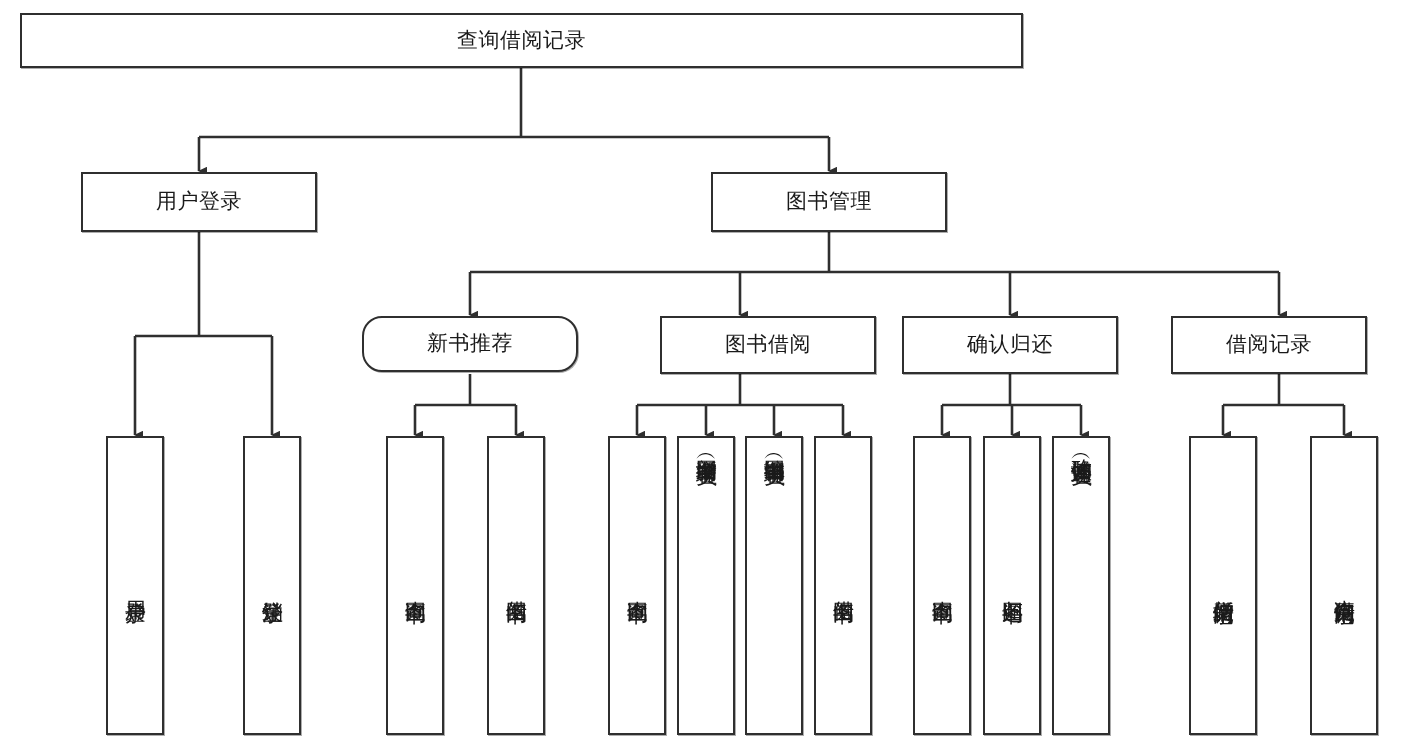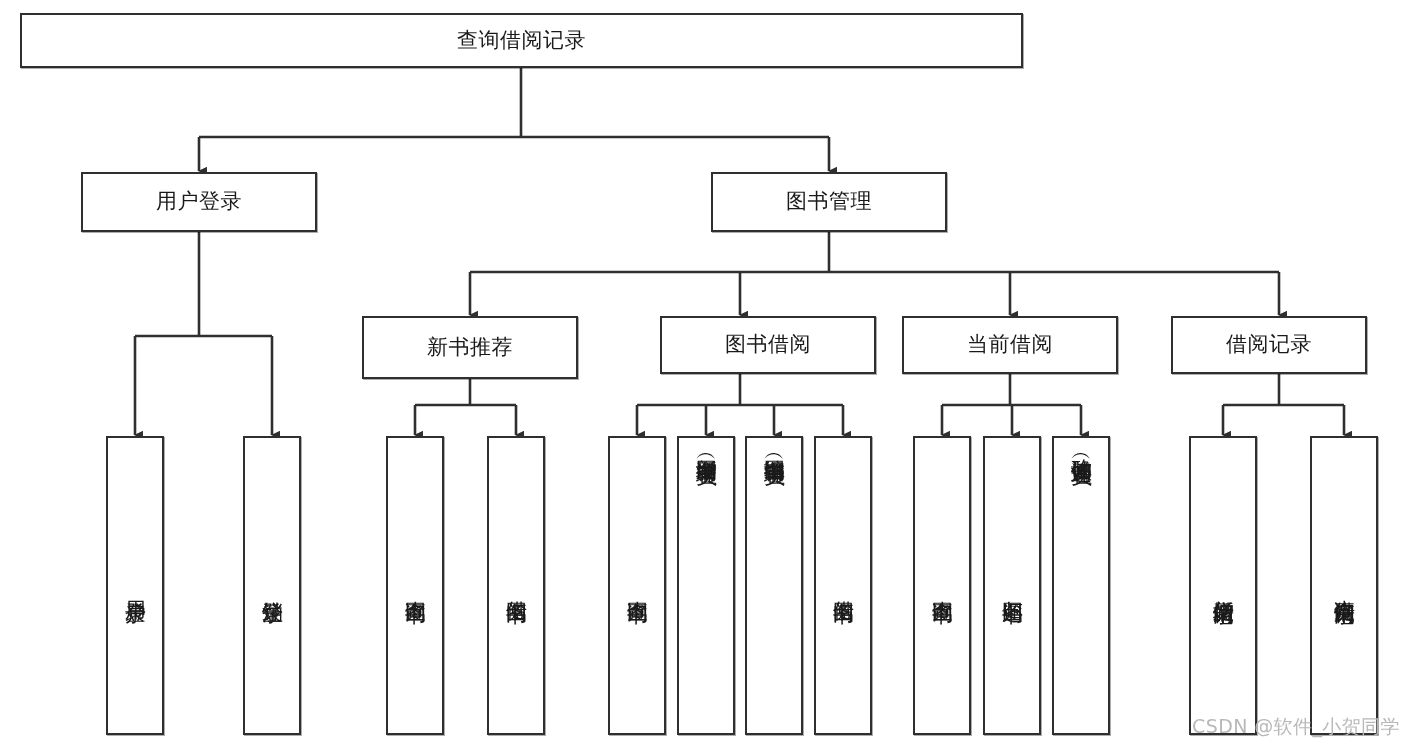--- a/index.html
+++ b/index.html
@@ -111,28 +111,28 @@
   <div id="node-layer">
       <div class="node horizontal" style="left: 20px; top: 13px; width: 1003px; height: 55px;">
         <span>查询借阅记录</span>
       </div>
       <div class="node horizontal" style="left: 81px; top: 172px; width: 236px; height: 60px;">
         <span>用户登录</span>
       </div>
       <div class="node horizontal" style="left: 711px; top: 172px; width: 236px; height: 60px;">
         <span>图书管理</span>
       </div>
-      <div class="node horizontal" style="left: 362px; top: 316px; width: 216px; height: 63px;">
+      <div class="node horizontal" style="left: 362px; top: 316px; width: 216px; height: 56px; border-radius: 20px;">
         <span>新书推荐</span>
       </div>
       <div class="node horizontal" style="left: 632px; top: 316px; width: 216px; height: 58px; margin-left: 28px;">
         <span>图书借阅</span>
       </div>
       <div class="node horizontal" style="left: 902px; top: 316px; width: 216px; height: 58px;">
-        <span>当前借阅</span>
+        <span>确认归还</span>
       </div>
       <div class="node horizontal" style="left: 1171px; top: 316px; width: 196px; height: 58px;">
         <span>借阅记录</span>
       </div>
       <div class="node vertical" style="left: 106px; top: 436px; width: 58px; height: 299px;">
         <span>用户登录</span>
       </div>
       <div class="node vertical" style="left: 243px; top: 436px; width: 58px; height: 299px;">
         <span>注销登录</span>
       </div>
@@ -164,14 +164,13 @@
         <span>确认归还（管理员）</span>
       </div>
       <div class="node vertical" style="left: 1189px; top: 436px; width: 68px; height: 299px;">
         <span>新增借阅记录</span>
       </div>
       <div class="node vertical" style="left: 1310px; top: 436px; width: 68px; height: 299px;">
         <span>查询借阅记录</span>
       </div>
     </div>
 
-  <div class="watermark" style="left: 1192px; top: 714px;">CSDN @软件_小贺同学</div>
 </div>
 
 </body></html>

